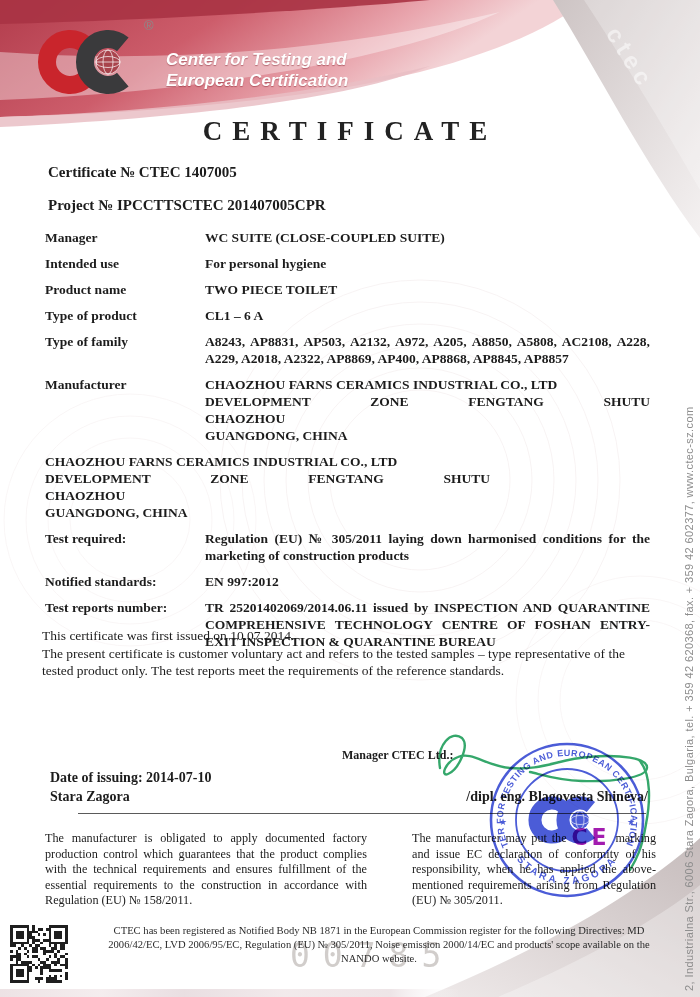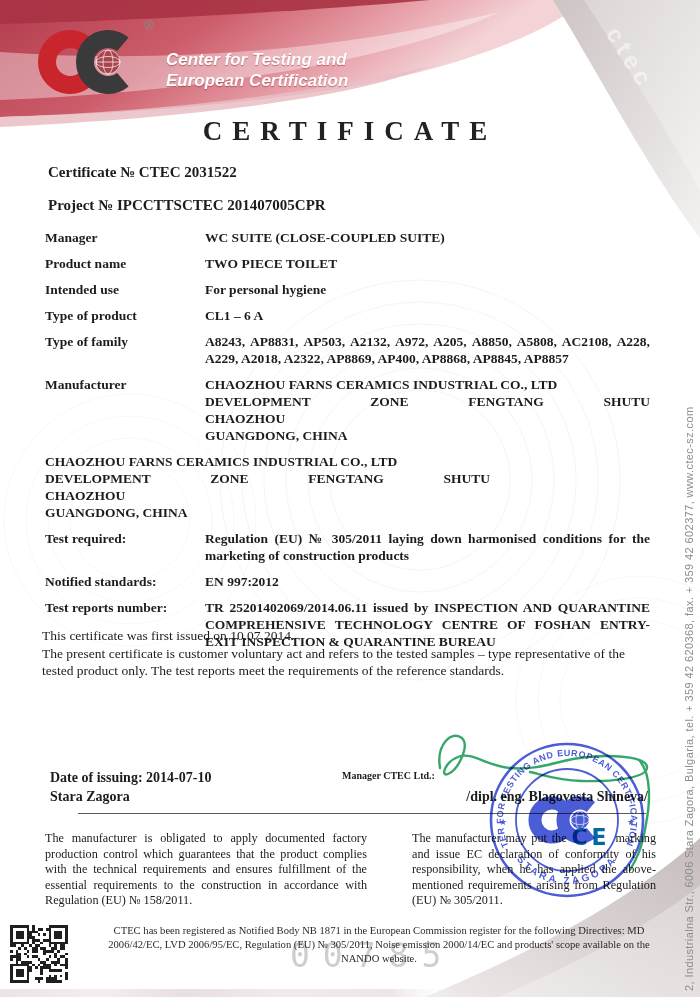--- a/index.html
+++ b/index.html
@@ -32,29 +32,29 @@
   .flabel{width:160px;flex:none;font-weight:bold;font-size:13.5px;line-height:17px;}
   .fvalue{width:445px;flex:none;font-weight:bold;font-size:13.5px;line-height:17px;text-align:justify;font-family:Liberation Serif, serif;}
   .vline{display:block;}
   .stretch{word-spacing:24px;}
 
   .statement{left:42px;top:627px;width:614px;z-index:2;font-size:13.5px;line-height:17.5px;}
 
   
   .sign-date{left:50px;top:770px;font-weight:bold;font-size:14px;z-index:2;}
   .sign-city{left:50px;top:789px;font-weight:bold;font-size:14px;z-index:2;}
-  .sign-manager{left:342px;top:770px;font-weight:bold;font-size:10px;z-index:2;}
+  .sign-manager{left:342px;top:748px;font-weight:bold;font-size:12px;z-index:2;}
   .sign-name{left:398px;top:789px;width:250px;text-align:right;font-weight:bold;font-size:14px;z-index:2;}
   .sign-rule{left:78px;top:813px;width:568px;border-top:1.5px solid #5a5a5a;z-index:2;}
 
   
   .note-left{left:45px;top:831px;width:322px;z-index:2;font-size:12.2px;line-height:15.6px;text-align:justify;}
   .note-right{left:412px;top:831px;width:244px;z-index:2;font-size:12.2px;line-height:15.6px;text-align:justify;}
   .ce-inline{display:inline-block;font-family:"DejaVu Sans",sans-serif;font-weight:bold;
-    font-size:22px;line-height:12px;letter-spacing:4px;vertical-align:-3px;color:#0369a1;
+    font-size:22px;line-height:12px;letter-spacing:4px;vertical-align:-3px;color:#a21caf;
     transform:scaleY(1.05);}
 
   
   .qr{left:10px;top:925px;width:58px;height:58px;z-index:2;display:grid;
       grid-template-columns:repeat(21,1fr);grid-template-rows:repeat(21,1fr);}
   .qr i{background:#1f1f1f;}
   .notified{left:88px;top:924px;width:582px;z-index:2;font-size:10.6px;line-height:14px;
       text-align:center;color:#2a2a2a;}
   .serial{left:290px;top:936px;z-index:1;font-family:"DejaVu Sans Mono",monospace;
       font-size:33px;letter-spacing:13px;color:#aca6a1;opacity:.55;}
@@ -145,35 +145,35 @@
   </svg>
 
   <div class="abs org-name">
     <div>Center for Testing and</div>
     <div>European Certification</div>
   </div>
 
   <div class="abs corner-watermark">ctec</div>
 
   <div class="abs doc-title">CERTIFICATE</div>
-  <div class="abs cert-no">Certificate № CTEC 2031522</div>
+  <div class="abs cert-no">Certificate № CTEC 1407005</div>
   <div class="abs proj-no">Project № IPCCTTSCTEC 201407005CPR</div>
 
   <div class="abs fields">
     <div class="frow">
       <div class="flabel">Manager</div>
       <div class="fvalue">WC SUITE (CLOSE-COUPLED SUITE)</div>
     </div>
     <div class="frow">
+      <div class="flabel">Intended use</div>
+      <div class="fvalue">For personal hygiene</div>
+    </div>
+    <div class="frow">
       <div class="flabel">Product name</div>
       <div class="fvalue">TWO PIECE TOILET</div>
-    </div>
-    <div class="frow">
-      <div class="flabel">Intended use</div>
-      <div class="fvalue">For personal hygiene</div>
     </div>
     <div class="frow">
       <div class="flabel">Type of product</div>
       <div class="fvalue">CL1 – 6 A</div>
     </div>
     <div class="frow">
       <div class="flabel">Type of family</div>
       <div class="fvalue">A8243, AP8831, AP503, A2132, A972, A205, A8850, A5808, AC2108, A228, A229, A2018, A2322, AP8869, AP400, AP8868, AP8845, AP8857</div>
     </div>
     <div class="frow">

